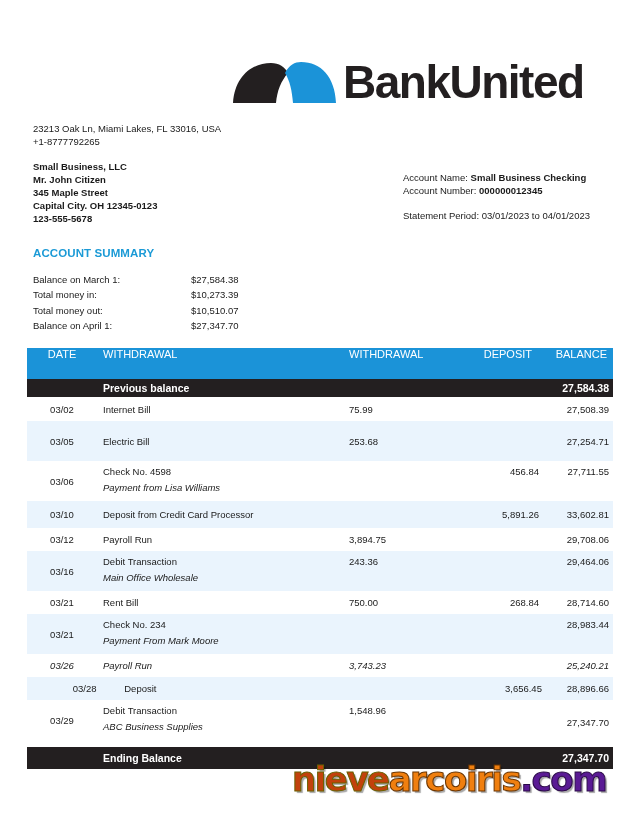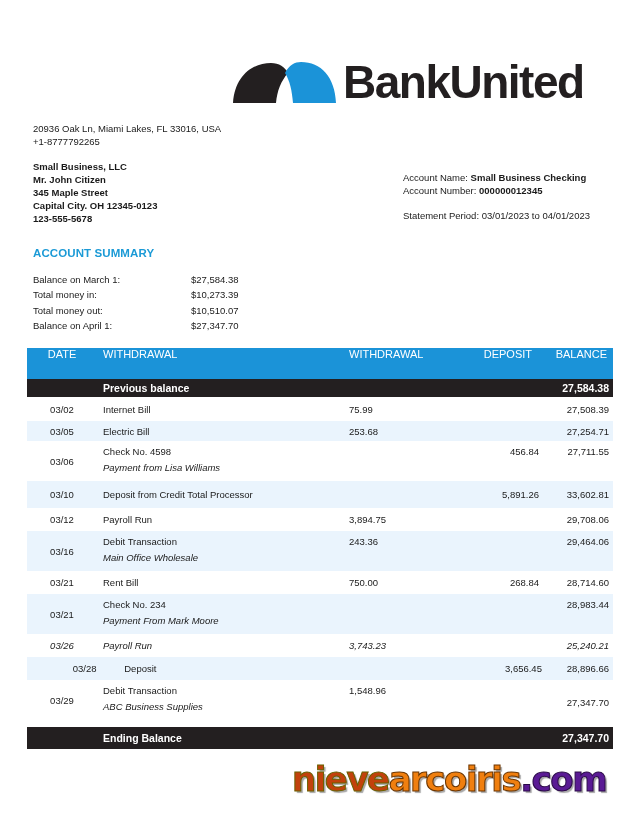--- a/index.html
+++ b/index.html
@@ -49,21 +49,21 @@
 
 <div class="logo">
   <svg width="104" height="43" viewBox="0 0 104 43">
     <path d="M0,42 C2,14 20,2 38,2 C46,2 52,6 55,12 C48,20 44,30 43,42 Z" fill="#231f20"></path>
     <path d="M52,12 C56,4 62,1 68,1 C88,1 102,16 103,42 L60,42 C59,30 57,20 52,12 Z" fill="#1b93d8"></path>
   </svg>
   <div class="logo-text">BankUnited</div>
 </div>
 
 <div class="bank-addr">
-  <div>20936 Oak Ln, Miami Lakes,  FL 33016, USA</div>
+  <div>23213 Oak Ln, Miami Lakes,  FL 33016, USA</div>
   <div>+1-8777792265</div>
 </div>
 
 <div class="customer">
   <div>Small Business, LLC</div>
   <div>Mr. John Citizen</div>
   <div>345 Maple Street</div>
   <div>Capital City. OH 12345-0123</div>
   <div>123-555-5678</div>
 </div>
@@ -118,42 +118,42 @@
   </div>
 
   <div class="trow" style="height:24px;">
     <div class="c-date">03/02</div>
     <div class="c-desc">Internet Bill</div>
     <div class="c-wd">75.99</div>
     <div class="c-dep"></div>
     <div class="c-bal">27,508.39</div>
   </div>
 
-  <div class="trow alt" style="height:20px;">
+  <div class="trow alt" style="height:40px;">
     <div class="c-date">03/05</div>
     <div class="c-desc">Electric Bill</div>
     <div class="c-wd">253.68</div>
     <div class="c-dep"></div>
     <div class="c-bal">27,254.71</div>
   </div>
 
   <div class="trow" style="height:40px;">
     <div class="c-date">03/06</div>
     <div class="c-desc top-align">
       <span>Check No. 4598</span>
       <span class="sub">Payment from Lisa Williams</span>
     </div>
     <div class="c-wd top-align"></div>
     <div class="c-dep top-align">456.84</div>
     <div class="c-bal top-align">27,711.55</div>
   </div>
 
   <div class="trow alt" style="height:27px;">
     <div class="c-date">03/10</div>
-    <div class="c-desc">Deposit from Credit Total Processor</div>
+    <div class="c-desc">Deposit from Credit Card Processor</div>
     <div class="c-wd"></div>
     <div class="c-dep">5,891.26</div>
     <div class="c-bal">33,602.81</div>
   </div>
 
   <div class="trow" style="height:23px;">
     <div class="c-date">03/12</div>
     <div class="c-desc">Payroll Run</div>
     <div class="c-wd">3,894.75</div>
     <div class="c-dep"></div>

